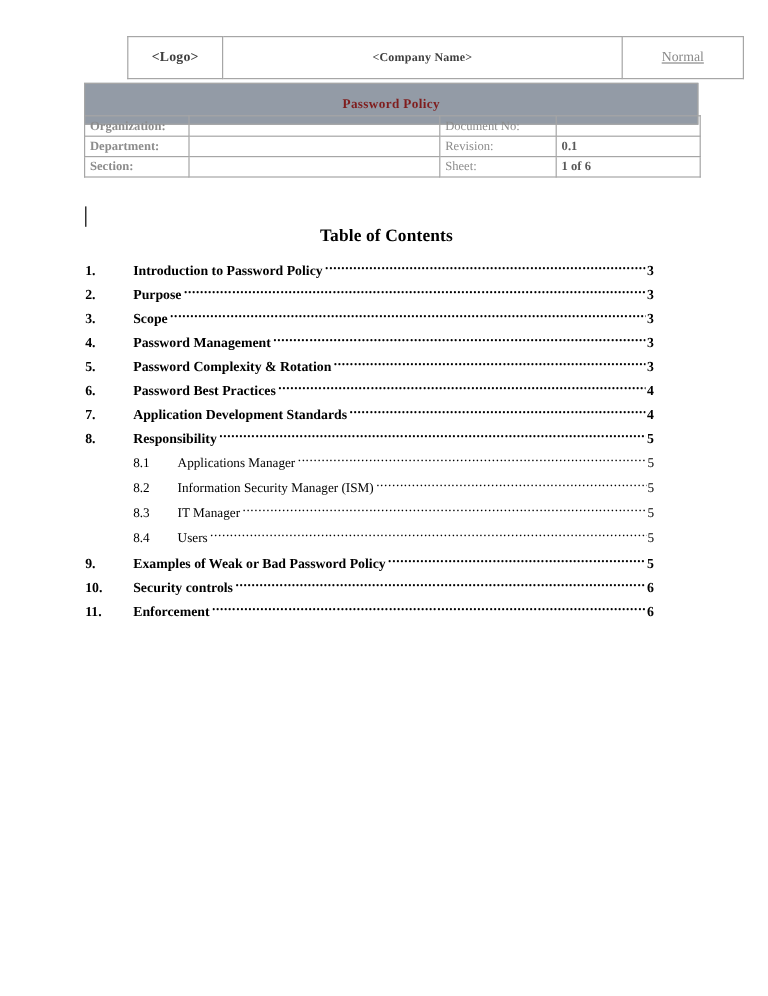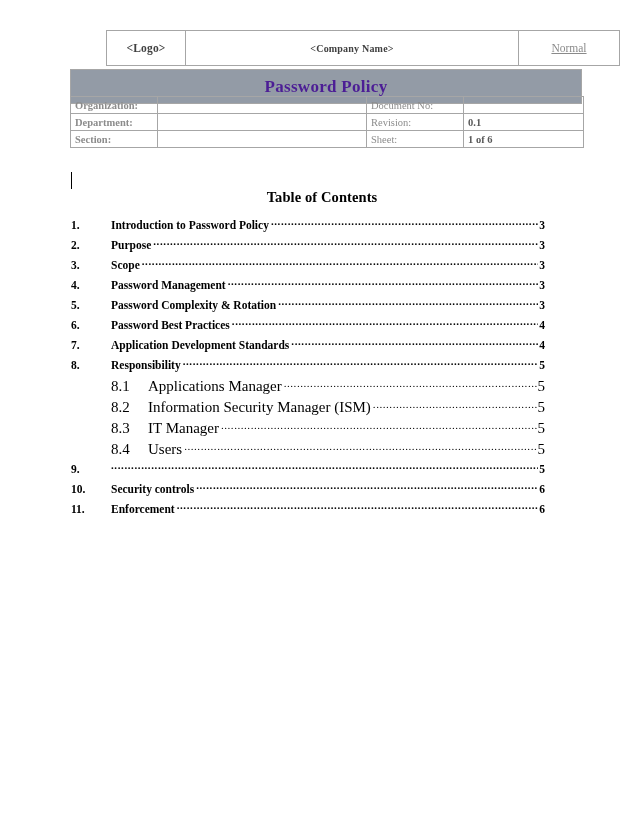--- a/index.html
+++ b/index.html
@@ -79,23 +79,23 @@
     width: 512px;
     height: 35px;
     background: #939ba6;
     border: 1px solid #a6a6a6;
     box-sizing: border-box;
     display: flex;
     align-items: center;
     justify-content: center;
   }
   .title-band-text {
-    color: #4c1d95;
-    font-weight: bold;
-    font-size: 17px;
+    color: #7f1d1d;
+    font-weight: bold;
+    font-size: 11px;
     letter-spacing: 0.3px;
   }
 
   
   .meta-wrap {
     position: absolute;
     left: 70px;
     top: 96px;
     width: 514px;
   }
@@ -170,21 +170,21 @@
     height: 20px;
     font-size: 11.5px;
     color: #000000;
     white-space: nowrap;
   }
   .toc-row.lvl1 {
     font-weight: bold;
   }
   .toc-row.lvl2 {
     font-weight: normal;
-    font-size: 15px;
+    font-size: 11px;
     padding-left: 40px;
     height: 21px;
   }
 
   .toc-num {
     width: 40px;
     flex: 0 0 40px;
   }
   .toc-row.lvl2 .toc-num {
     width: 37px;
@@ -342,20 +342,21 @@
         <span class="toc-page">5</span>
       </div>
       <div class="toc-row lvl2">
         <span class="toc-num">8.4</span>
         <span class="toc-label">Users</span>
         <span class="toc-leader"></span>
         <span class="toc-page">5</span>
       </div>
       <div class="toc-row lvl1">
         <span class="toc-num">9.</span>
+        <span class="toc-label">Examples of Weak or Bad Password Policy</span>
         <span class="toc-leader"></span>
         <span class="toc-page">5</span>
       </div>
       <div class="toc-row lvl1">
         <span class="toc-num">10.</span>
         <span class="toc-label">Security controls</span>
         <span class="toc-leader"></span>
         <span class="toc-page">6</span>
       </div>
       <div class="toc-row lvl1">

